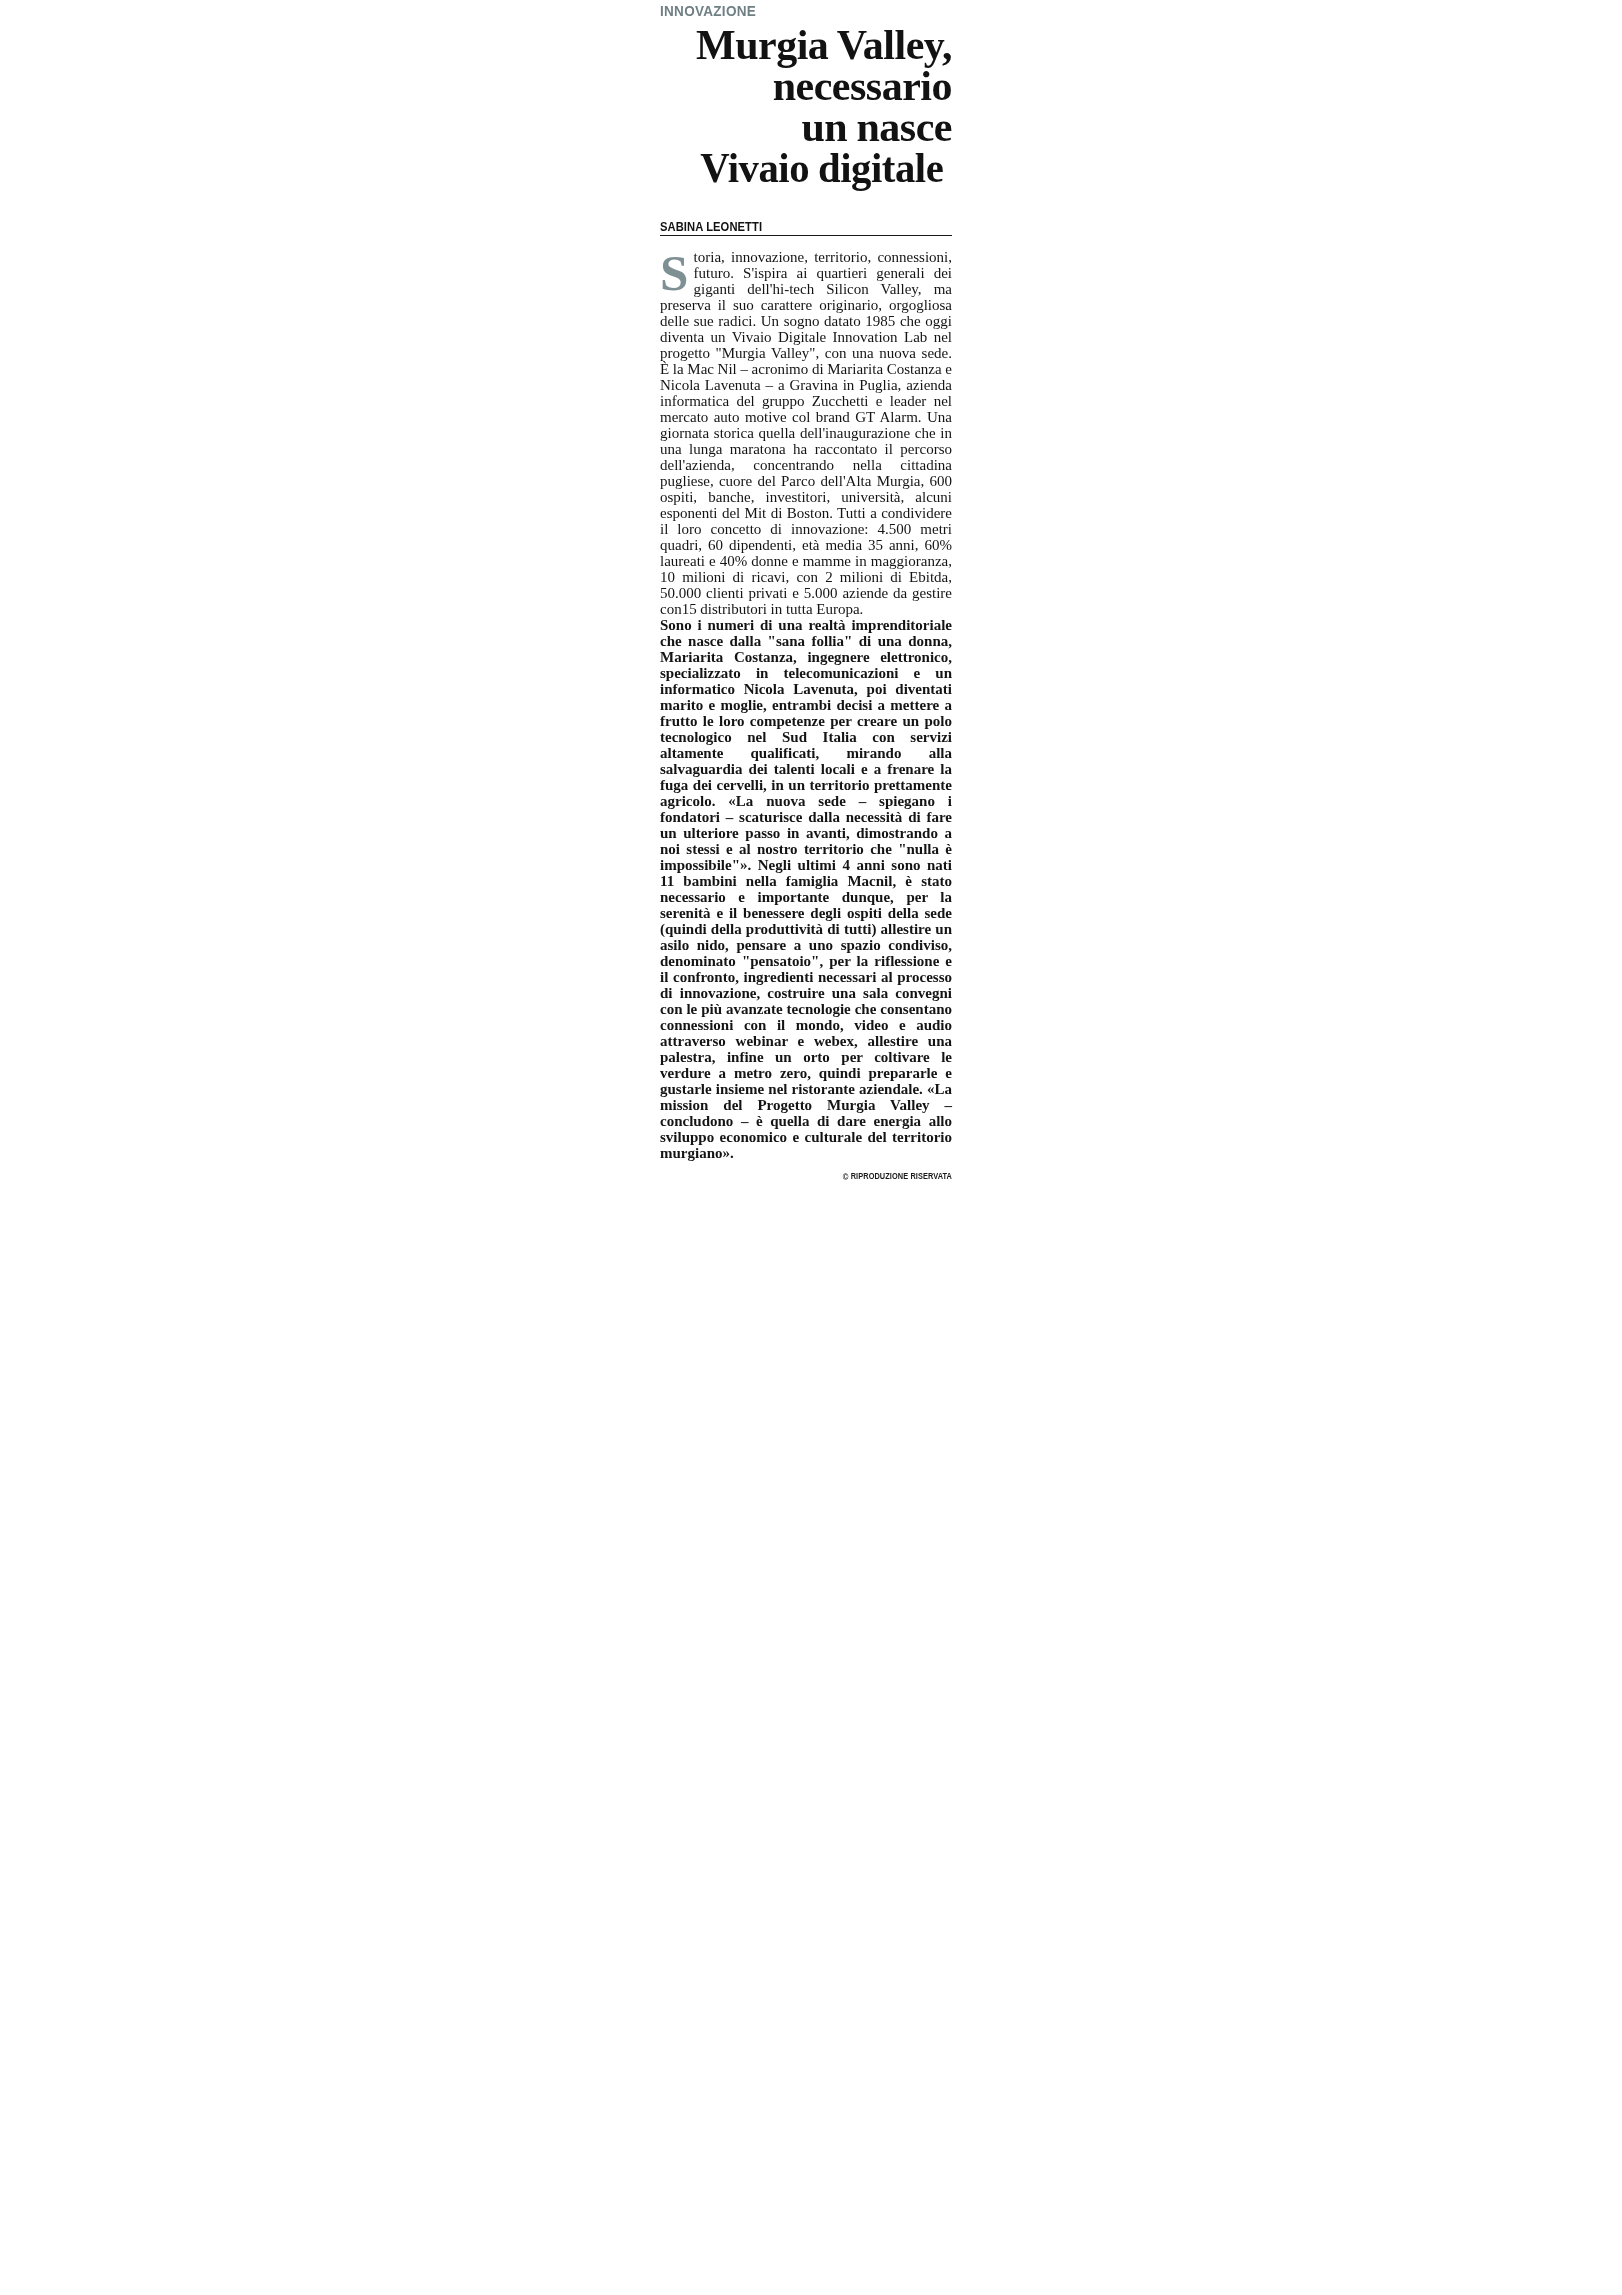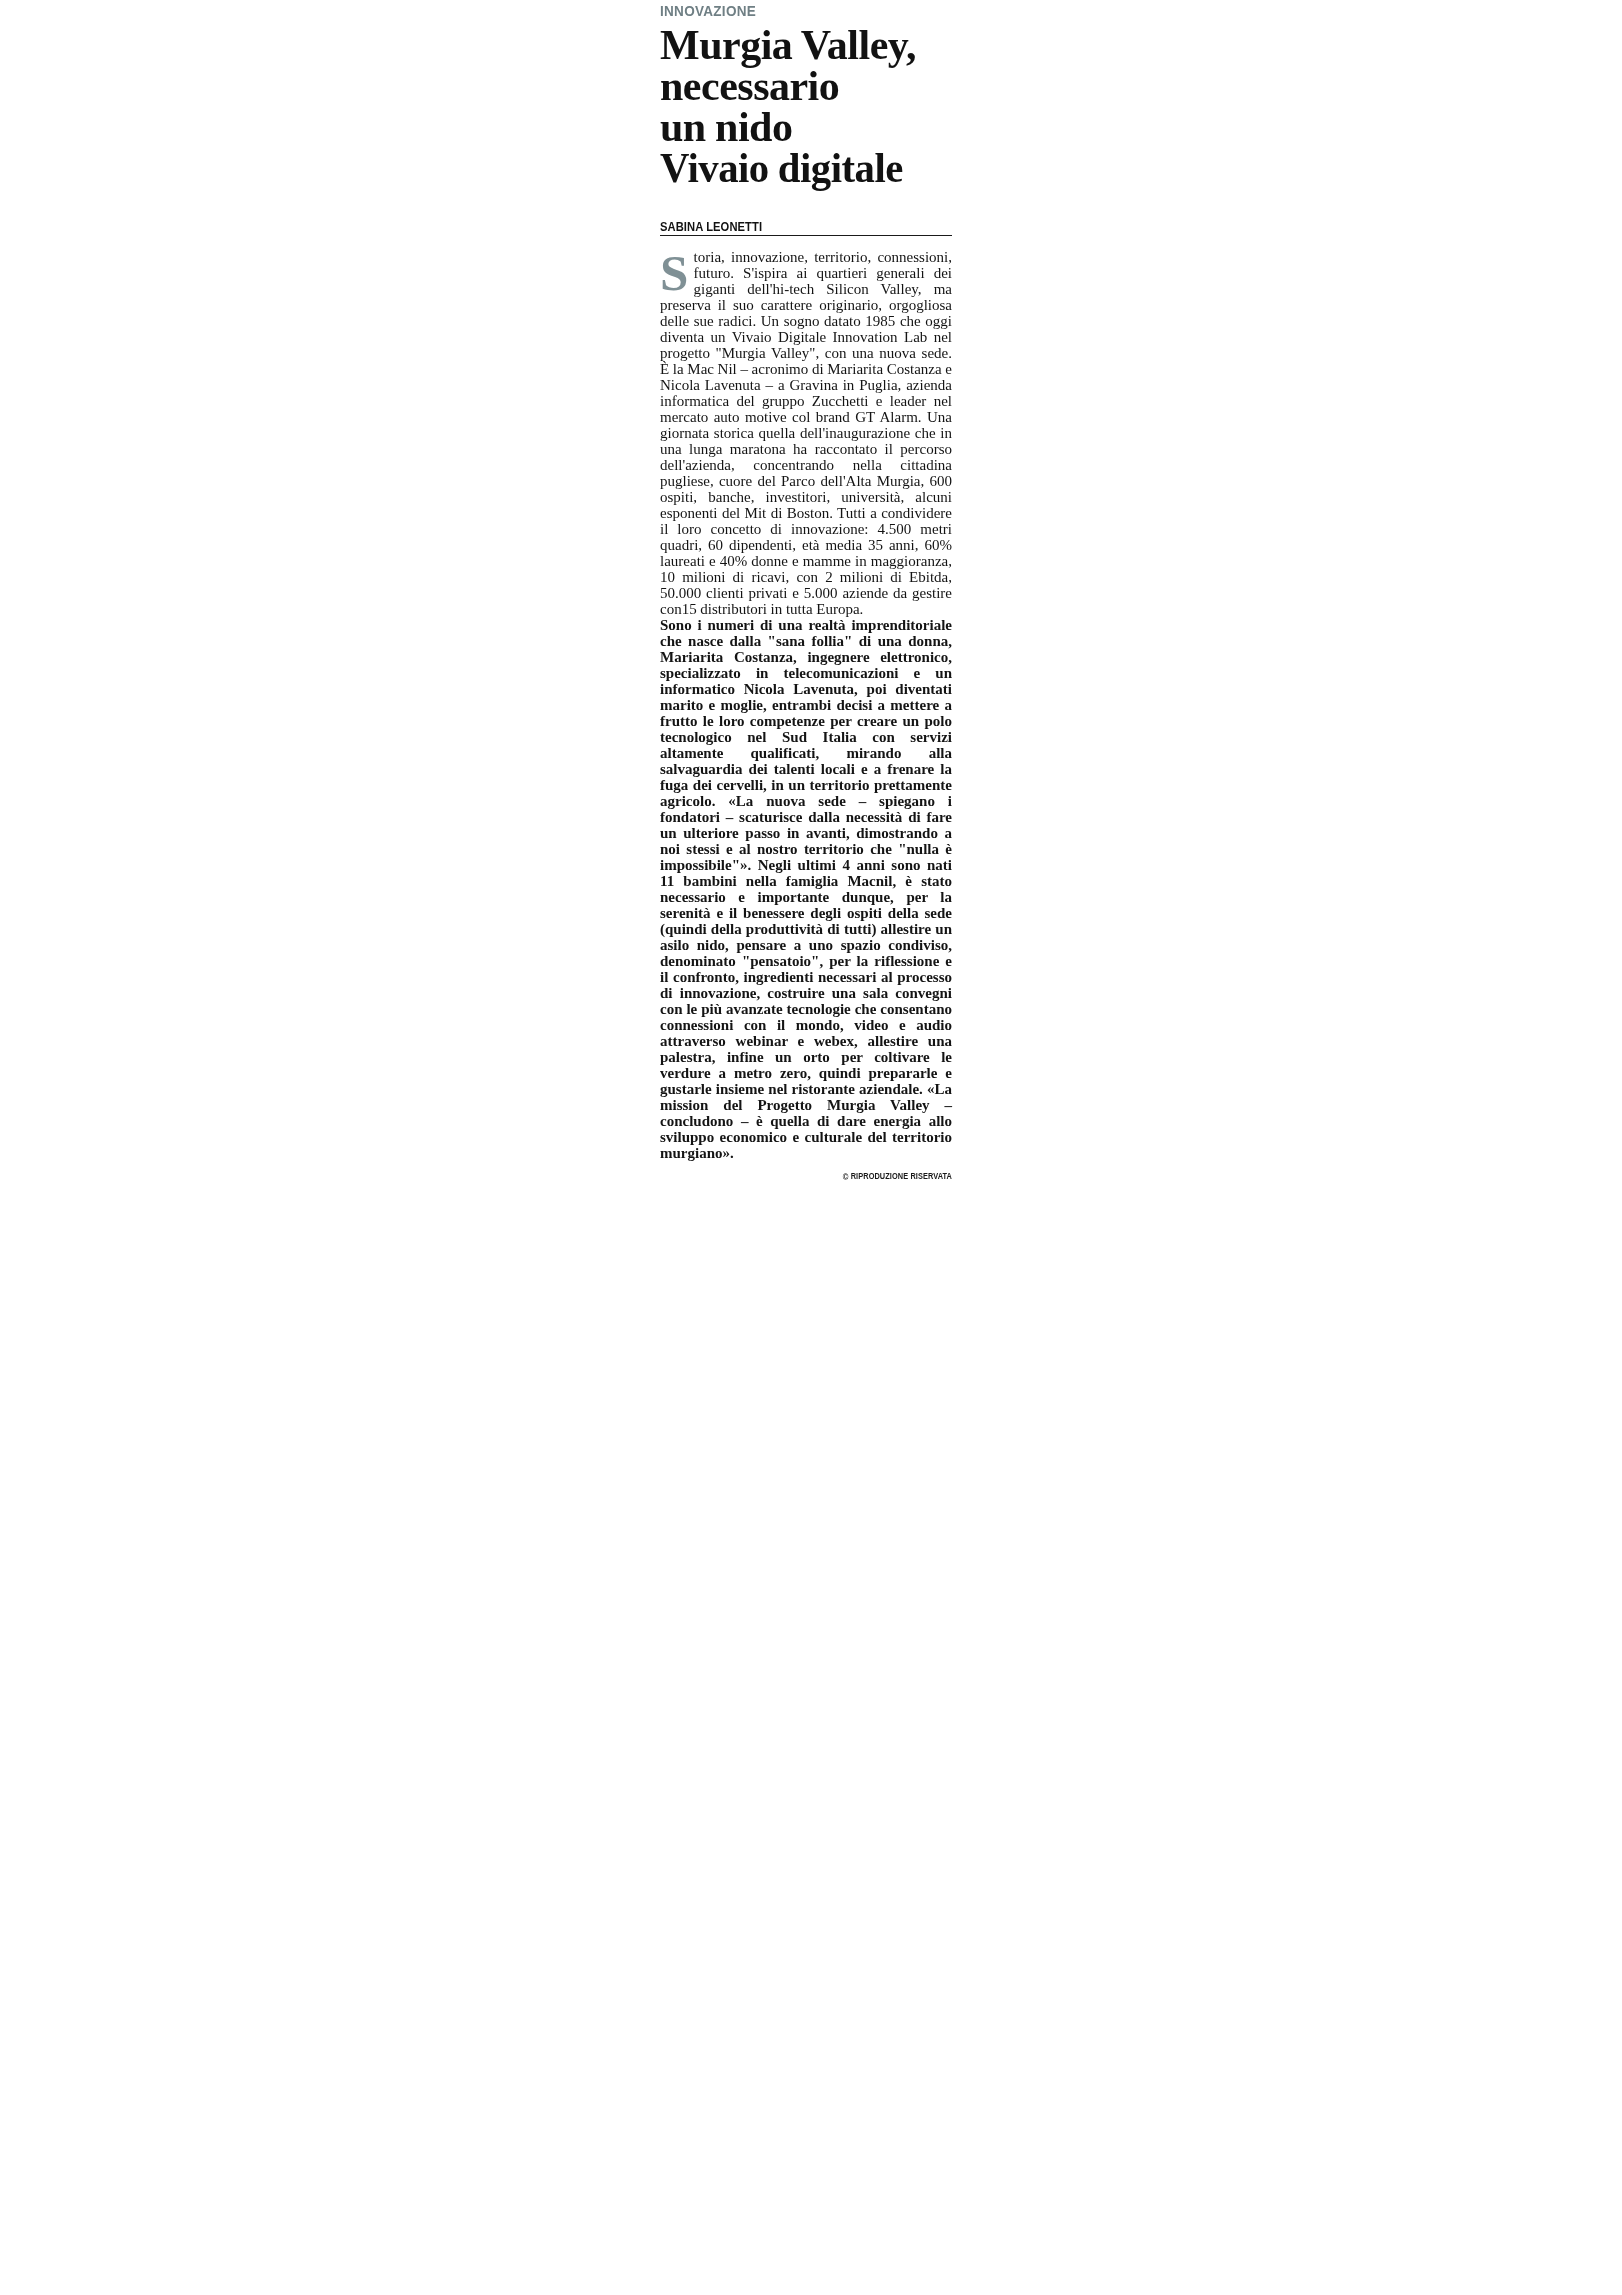--- a/index.html
+++ b/index.html
@@ -49,20 +49,21 @@
   
   .headline {
     font-family: "Liberation Serif", "DejaVu Serif", serif;
     font-weight: 700;
     font-size: 42px;
     line-height: 0.98;
     letter-spacing: -0.5px;
     color: #121212;
     margin: 0;
     word-spacing: -0.7px;
+    text-align: right;
   }
   .headline .hl-line {
     display: block;
     white-space: nowrap;
   }
   .headline .hl-line.tight {
     transform: scaleX(0.97);
     transform-origin: left bottom;
   }
 
@@ -147,21 +148,21 @@
 
 <div class="page">
 
   <div class="article">
 
     <div class="kicker">INNOVAZIONE</div>
 
     <h1 class="headline">
       <span class="hl-line">Murgia Valley,</span>
       <span class="hl-line">necessario</span>
-      <span class="hl-line">un nido</span>
+      <span class="hl-line">un nasce</span>
       <span class="hl-line tight">Vivaio digitale</span>
     </h1>
 
     <div class="byline-wrap">
       <div class="byline">SABINA  LEONETTI</div>
     </div>
 
     <div class="body-col">
       <p><span class="dropcap">S</span><span>toria, innovazione, territorio, connessioni, futuro. S'ispira ai quartieri generali dei giganti dell'hi-tech Silicon Valley, ma preserva il suo carattere originario, orgogliosa delle sue radici. Un sogno datato 1985 che oggi diventa un Vivaio Digitale Innovation Lab nel progetto "Murgia Valley", con una nuova sede. È la Mac Nil – acronimo di Mariarita Costanza e Nicola Lavenuta – a Gravina in Puglia, azienda informatica del gruppo Zucchetti e leader nel mercato auto motive col brand GT Alarm. Una giornata storica quella dell'inaugurazione che in una lunga maratona ha raccontato il percorso dell'azienda, concentrando nella cittadina pugliese, cuore del Parco dell'Alta Murgia, 600 ospiti, banche, investitori, università, alcuni esponenti del Mit di Boston. Tutti a condividere il loro concetto di innovazione: 4.500 metri quadri, 60 dipendenti, età media 35 anni, 60% laureati e 40% donne e mamme in maggioranza, 10 milioni di ricavi, con 2 milioni di Ebitda, 50.000 clienti privati e 5.000 aziende da gestire con15 distributori in tutta Europa.</span></p>
       <p>Sono i numeri di una realtà imprenditoriale che nasce dalla "sana follia" di una donna, Mariarita Costanza, ingegnere elettronico, specializzato in telecomunicazioni e un informatico Nicola Lavenuta, poi diventati marito e moglie, entrambi decisi a mettere a frutto le loro competenze per creare un polo tecnologico nel Sud Italia con servizi altamente qualificati, mirando alla salvaguardia dei talenti locali e a frenare la fuga dei cervelli, in un territorio prettamente agricolo. «La nuova sede – spiegano i fondatori – scaturisce dalla necessità di fare un ulteriore passo in avanti, dimostrando a noi stessi e al nostro territorio che "nulla è impossibile"». Negli ultimi 4 anni sono nati 11 bambini nella famiglia Macnil, è stato necessario e importante dunque, per la serenità e il benessere degli ospiti della sede (quindi della produttività di tutti) allestire un asilo nido, pensare a uno spazio condiviso, denominato "pensatoio", per la riflessione e il confronto, ingredienti necessari al processo di innovazione, costruire una sala convegni con le più avanzate tecnologie che consentano connessioni con il mondo, video e audio attraverso webinar e webex, allestire una palestra, infine un orto per coltivare le verdure a metro zero, quindi prepararle e gustarle insieme nel ristorante aziendale. «La mission del Progetto Murgia Valley – concludono – è quella di dare energia allo sviluppo economico e culturale del territorio murgiano».</p>

